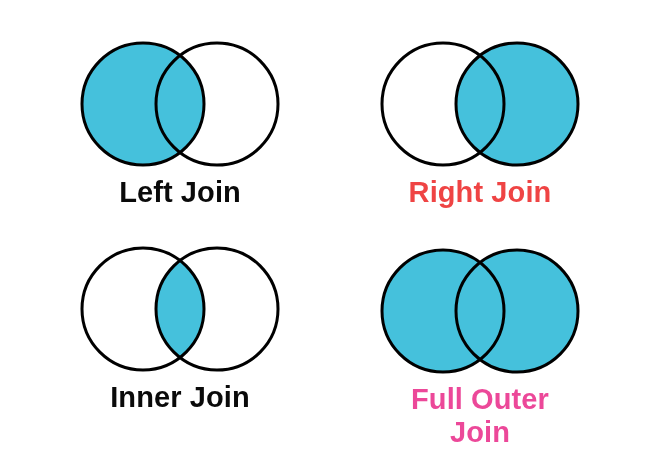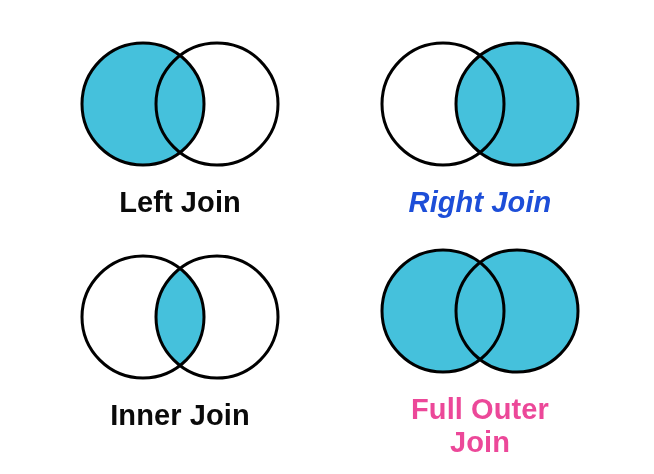--- a/index.html
+++ b/index.html
@@ -32,26 +32,26 @@
   }
   .venn-label {
     font-family: "Liberation Sans", sans-serif;
     font-weight: bold;
     font-size: 29px;
     line-height: 33px;
     color: #0a0a0a;
     text-align: center;
     letter-spacing: 0.1px;
     white-space: pre-line;
-    margin-top: 16px;
+    margin-top: 6px;
   }
   
   #cell-left-join   { left: 55px;  top: 38px; width: 250px; }
   #cell-right-join  { left: 355px; top: 38px; width: 250px; }
-  #cell-inner-join  { left: 55px;  top: 251px; width: 250px; justify-content: space-between; }
+  #cell-inner-join  { left: 55px;  top: 243px; width: 250px; justify-content: space-between; }
   #cell-full-outer-join { left: 355px; top: 245px; width: 250px; }
 </style>
 </head>
 <body>
 
 <div id="diagram-board" style="background: rgb(255, 255, 255);">
 
   <div class="venn-cell" id="cell-left-join">
     <svg class="venn-figure" width="210" height="132" viewBox="0 0 210 132">
       <defs>
@@ -81,21 +81,21 @@
           </clipPath>
       </defs>
       <circle cx="68" cy="66" r="61" fill="#ffffff"></circle>
       <circle cx="142" cy="66" r="61" fill="#45c1dc"></circle>
       <g clip-path="url(#clip-left-1)">
         <circle cx="142" cy="66" r="61" fill="#45c1dc"></circle>
       </g>
       <circle cx="68" cy="66" r="61" fill="none" stroke="#000000" stroke-width="3"></circle>
       <circle cx="142" cy="66" r="61" fill="none" stroke="#000000" stroke-width="3"></circle>
     </svg>
-    <div class="venn-label" style="color: #1d4ed8; font-style: italic;">Right Join</div>
+    <div class="venn-label" style="color: #ef4444;">Right Join</div>
   </div>
 
   <div class="venn-cell" id="cell-inner-join">
     <svg class="venn-figure" width="210" height="132" viewBox="0 0 210 132">
       <defs>
         <clipPath id="clip-left-2">
             <circle cx="68" cy="66" r="61"></circle>
           </clipPath>
       </defs>
       <circle cx="68" cy="66" r="61" fill="#ffffff"></circle>

